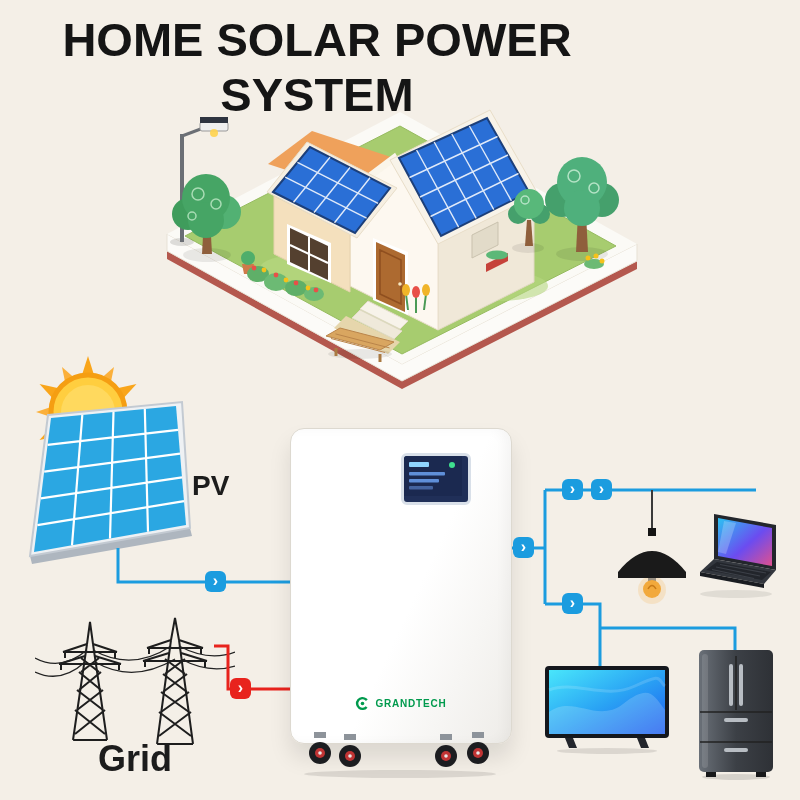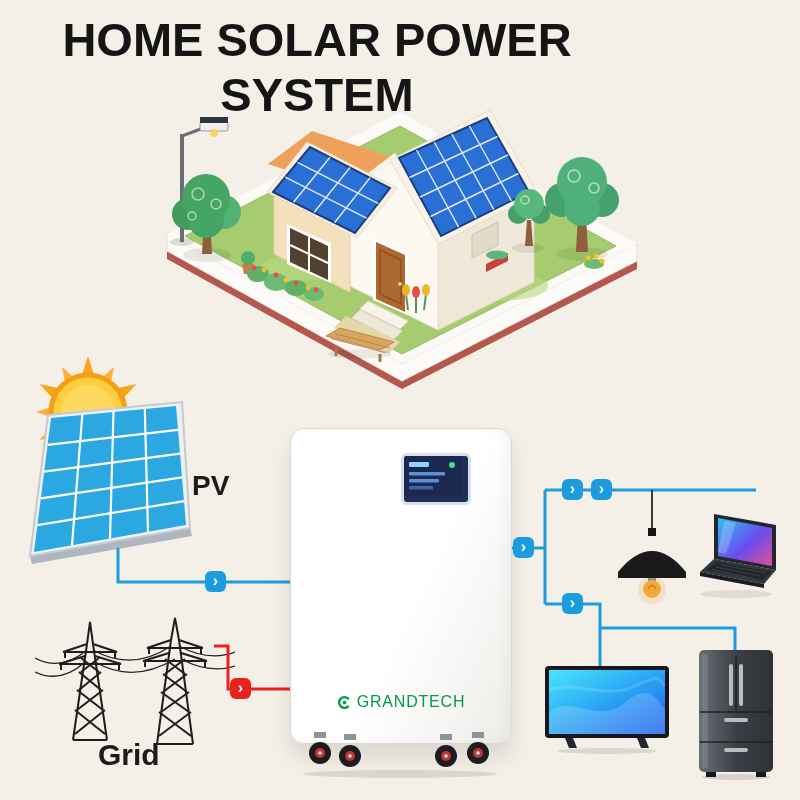--- a/index.html
+++ b/index.html
@@ -8,36 +8,36 @@
     background:#f4efe7;
     font-family:"Liberation Sans",sans-serif;
   }
   .canvas{position:absolute;inset:0;width:634px;height:800px;}
   .title{
     position:absolute;top:12px;left:0;width:100%;margin:0;
     text-align:center;font-size:47px;font-weight:800;color:#151515;letter-spacing:0;
   }
   .label{position:absolute;color:#1c1c1c;font-weight:600;}
   .pv-label{left:192px;top:470px;font-size:28px;}
-  .grid-label{left:98px;top:738px;font-size:30px;}
+  .grid-label{left:98px;top:738px;font-size:36px;}
   .abs{position:absolute;}
   svg.overlay{position:absolute;left:0;top:0;z-index:2;pointer-events:none;}
   .z3{z-index:3;}
   .battery{
     position:absolute;left:290px;top:428px;width:220px;height:314px;z-index:3;
     background:linear-gradient(115deg,#ffffff 55%,#eeece8 100%);
     border:1px solid #ddd9d0;border-radius:14px;
     box-shadow:0 14px 22px rgba(0,0,0,.10), inset -6px 0 12px rgba(0,0,0,.03);
   }
   .display{
     position:absolute;left:110px;top:24px;width:64px;height:46px;
     background:#202f58;border:3px solid #d9e0e9;border-radius:6px;overflow:hidden;
   }
   .logo{position:absolute;left:0;right:0;bottom:32px;display:flex;align-items:center;justify-content:center;gap:5px;}
-  .logo span{font-size:16px;font-weight:400;color:#009a4d;letter-spacing:.8px;}
+  .logo span{font-size:10px;font-weight:700;color:#009a4d;letter-spacing:.8px;}
   .badge{
     position:absolute;width:21px;height:21px;border-radius:6px;z-index:4;
     background:#1b9cdf;color:#fff;display:flex;align-items:center;justify-content:center;
     font-size:16px;font-weight:700;padding-bottom:2px;box-sizing:border-box;
   }
   .badge.red{background:#e8231d;}
 </style>
 </head>
 <body>
 

